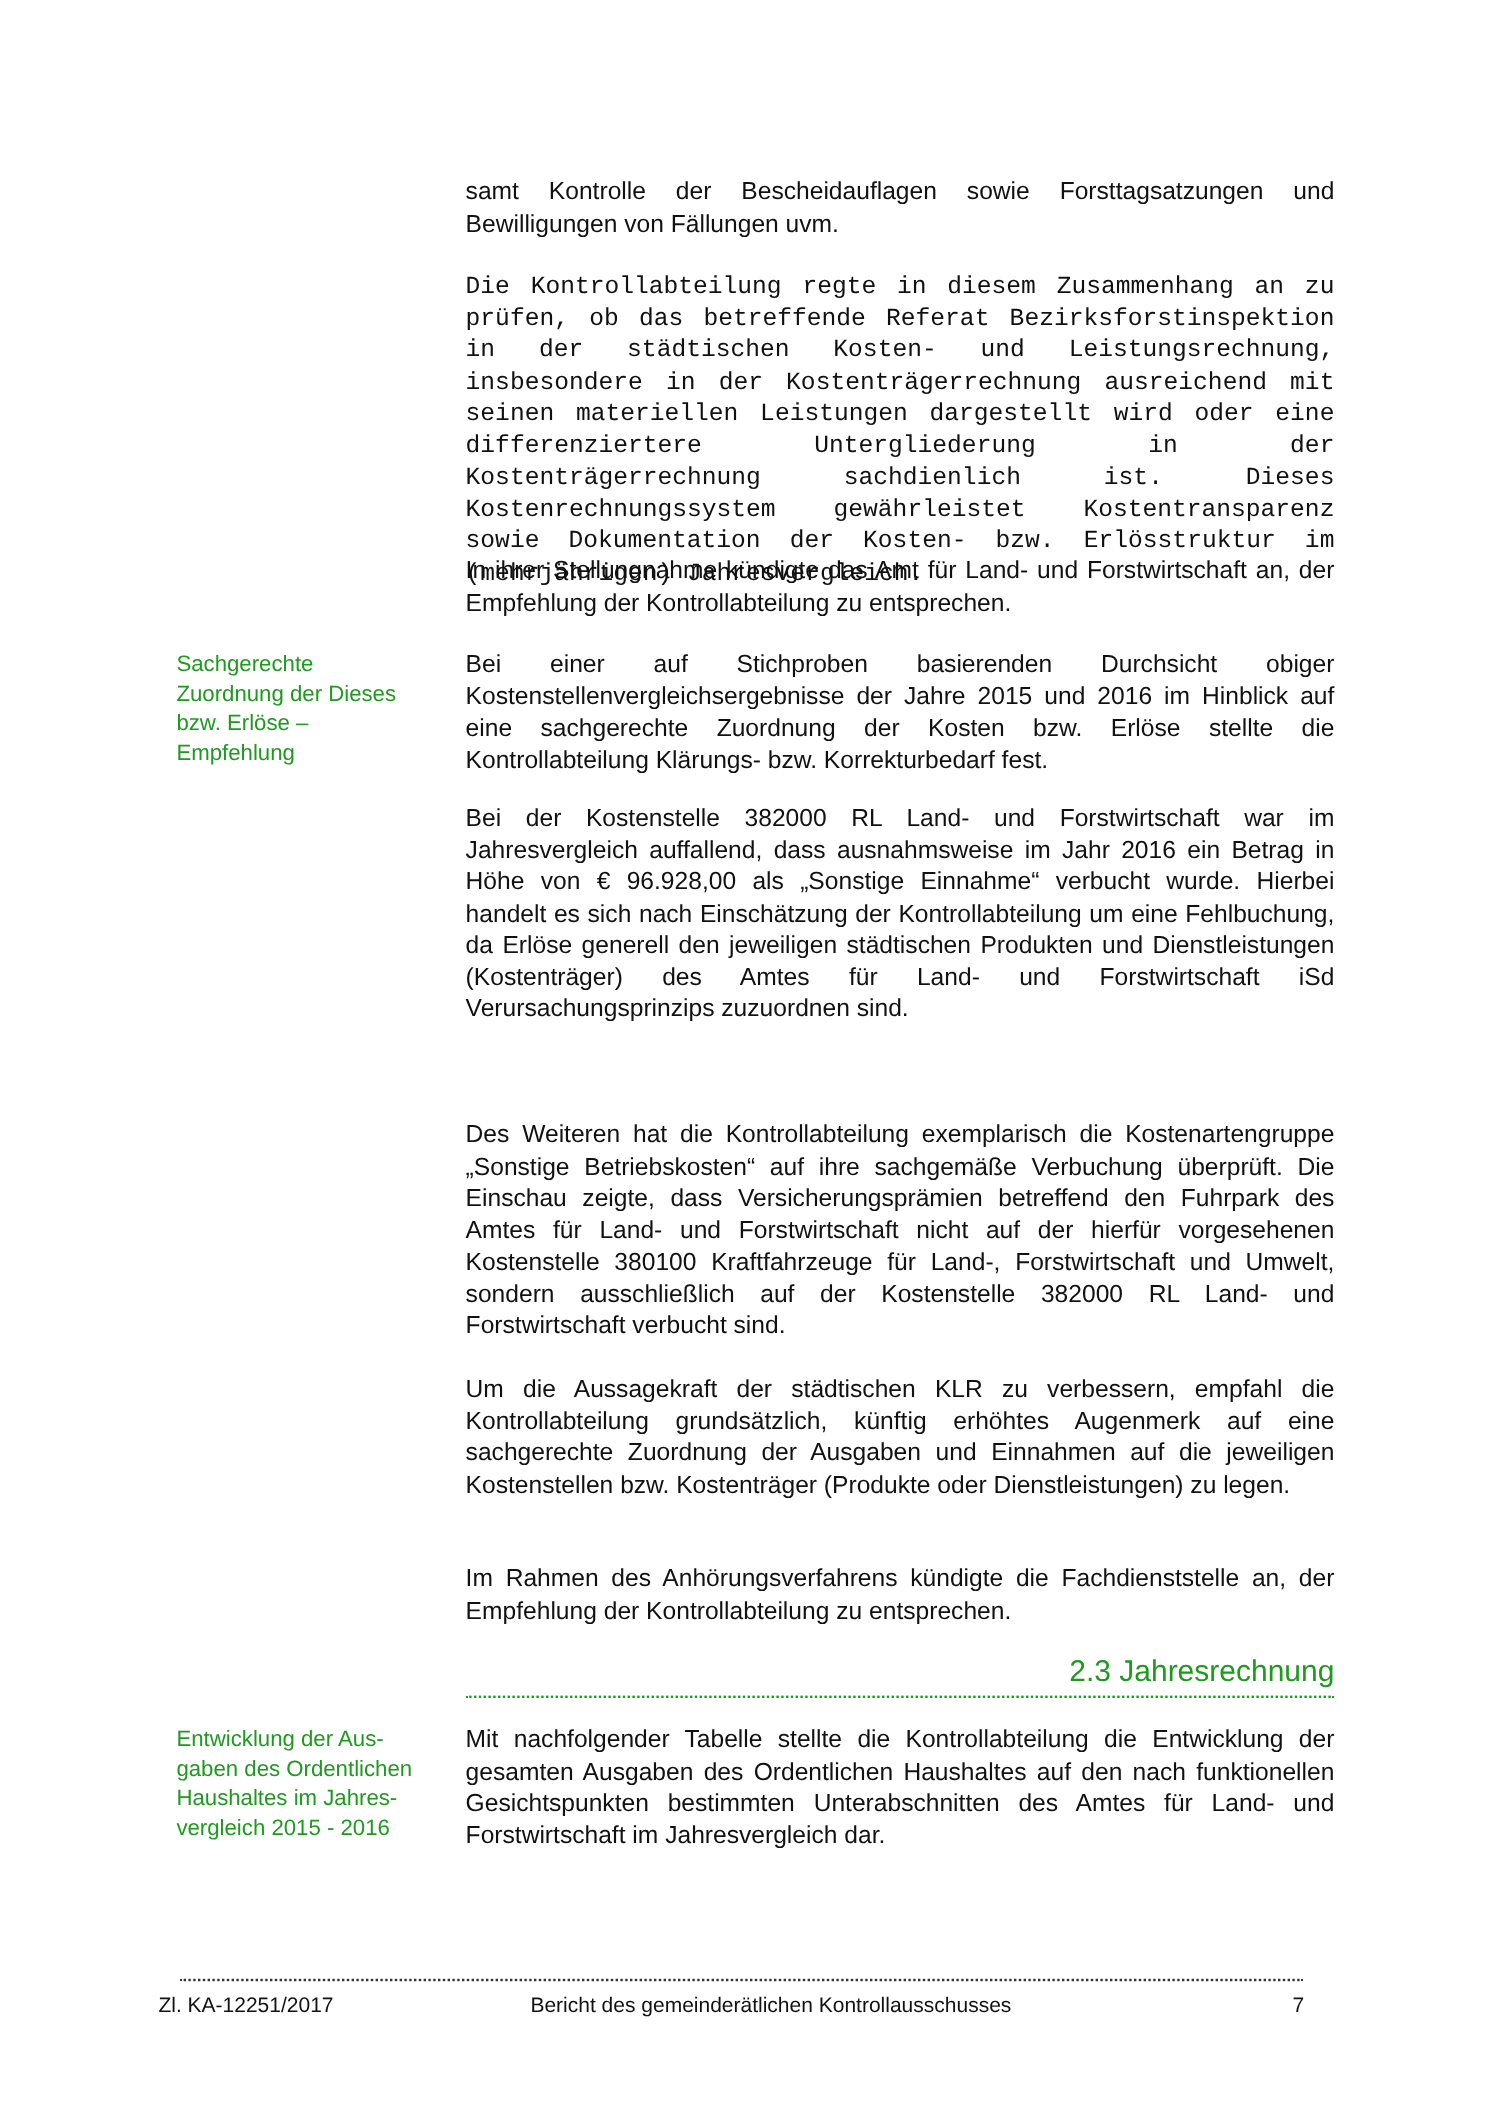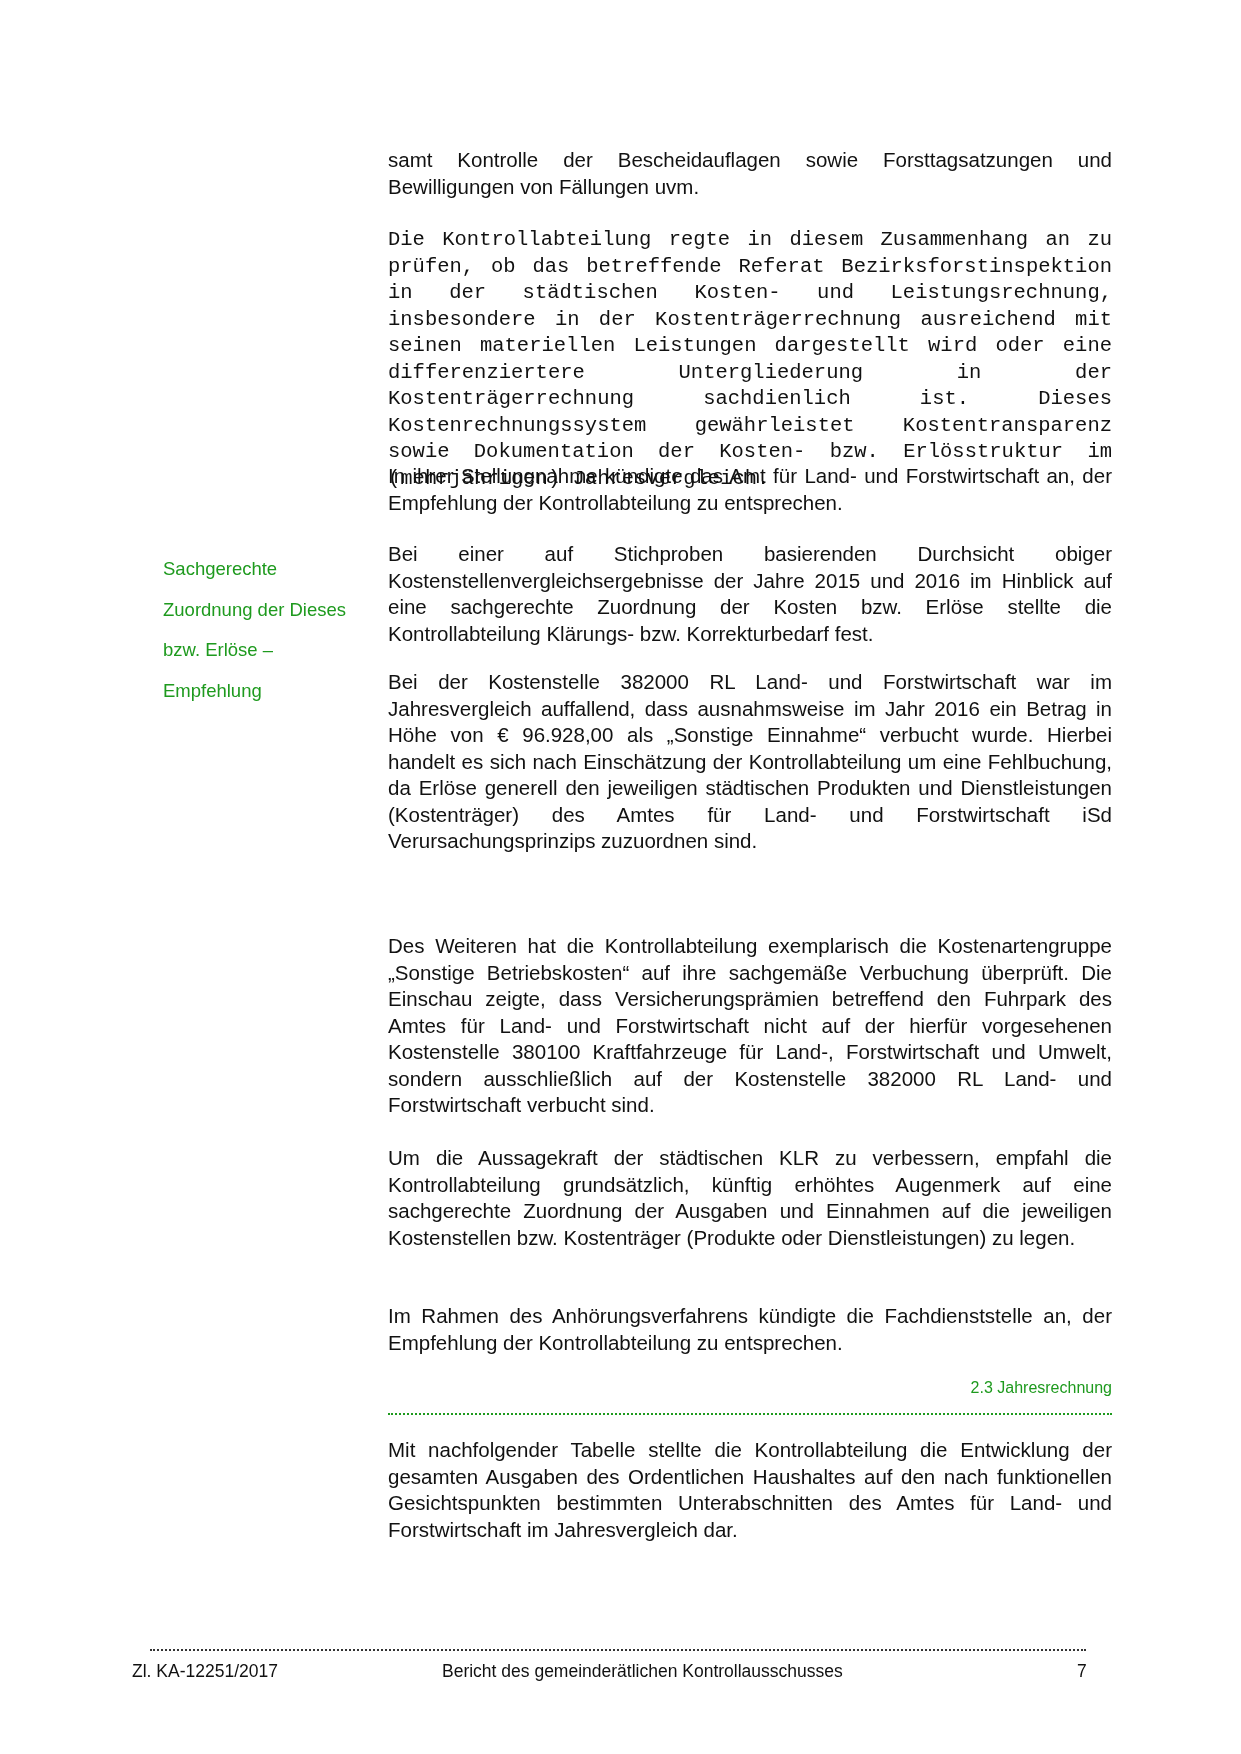--- a/index.html
+++ b/index.html
@@ -4,23 +4,23 @@
 <style>
   html, body { margin: 0; padding: 0; background: #ffffff; }
   body { width: 1241px; height: 1754px; position: relative; overflow: hidden;
          font-family: "Liberation Sans", sans-serif; color: #111; }
   .page { position: absolute; left: 0; top: 1px; width: 1241px; height: 1754px; }
   .main { position: absolute; left: 388px; width: 724px; font-size: 20.5px; line-height: 26.5px;
           text-align: justify; }
   .main p { margin: 0; hyphens: manual; }
   .side { position: absolute; left: 147px; width: 225px; font-size: 18.5px; line-height: 24.5px;
           color: #1e9a1e; }
-  .side div { margin: 16px; }
+  .side div { margin: 0; }
   .heading { position: absolute; left: 388px; width: 724px; top: 1378px; text-align: right;
-             font-size: 16px; color: #1e9a1e; }
+             font-size: 25px; color: #1e9a1e; }
   .heading-rule { position: absolute; left: 388px; width: 724px; top: 1412px; height: 0;
                   border-top: 2px dotted #1e9a1e; }
   .footer-rule { position: absolute; left: 150px; width: 936px; top: 1648px; height: 0;
                  border-top: 2px dotted #333; }
   .footer { position: absolute; top: 1660px; font-size: 17.5px; color: #111; }
   .f-left { left: 132px; }
   .f-center { left: 442px; }
   .f-right { left: 1077px; }
 </style>
 </head>
@@ -63,20 +63,26 @@
     <p>Im Rahmen des Anhörungsverfahrens kündigte die Fachdienststelle an, der Empfehlung der Kontrollabteilung zu entsprechen.</p>
   </div>
 
   <div class="main" style="top:1144px;">
     <p>Um die Aussagekraft der städtischen KLR zu verbessern, empfahl die Kontrollabteilung grundsätzlich, künftig erhöhtes Augenmerk auf eine sachgerechte Zuordnung der Ausgaben und Einnahmen auf die jeweiligen Kostenstellen bzw. Kostenträger (Produkte oder Dienstleistungen) zu legen.</p>
   </div>
 
   <div class="heading">2.3  Jahresrechnung</div>
   <div class="heading-rule"></div>
 
+  <div class="side" style="top:1436px;">
+    <div>Entwicklung der Aus-</div>
+    <div>gaben des Ordentlichen</div>
+    <div>Haushaltes im Jahres-</div>
+    <div>vergleich 2015 - 2016</div>
+  </div>
 
   <div class="main" style="top:1436px;">
     <p>Mit nachfolgender Tabelle stellte die Kontrollabteilung die Entwicklung der gesamten Ausgaben des Ordentlichen Haushaltes auf den nach funktionellen Gesichtspunkten bestimmten Unterabschnitten des Amtes für Land- und Forstwirtschaft im Jahresvergleich dar.</p>
   </div>
 
   <div class="footer-rule"></div>
   <div class="footer f-left">Zl. KA-12251/2017</div>
   <div class="footer f-center">Bericht des gemeinderätlichen Kontrollausschusses</div>
   <div class="footer f-right">7</div>
 

